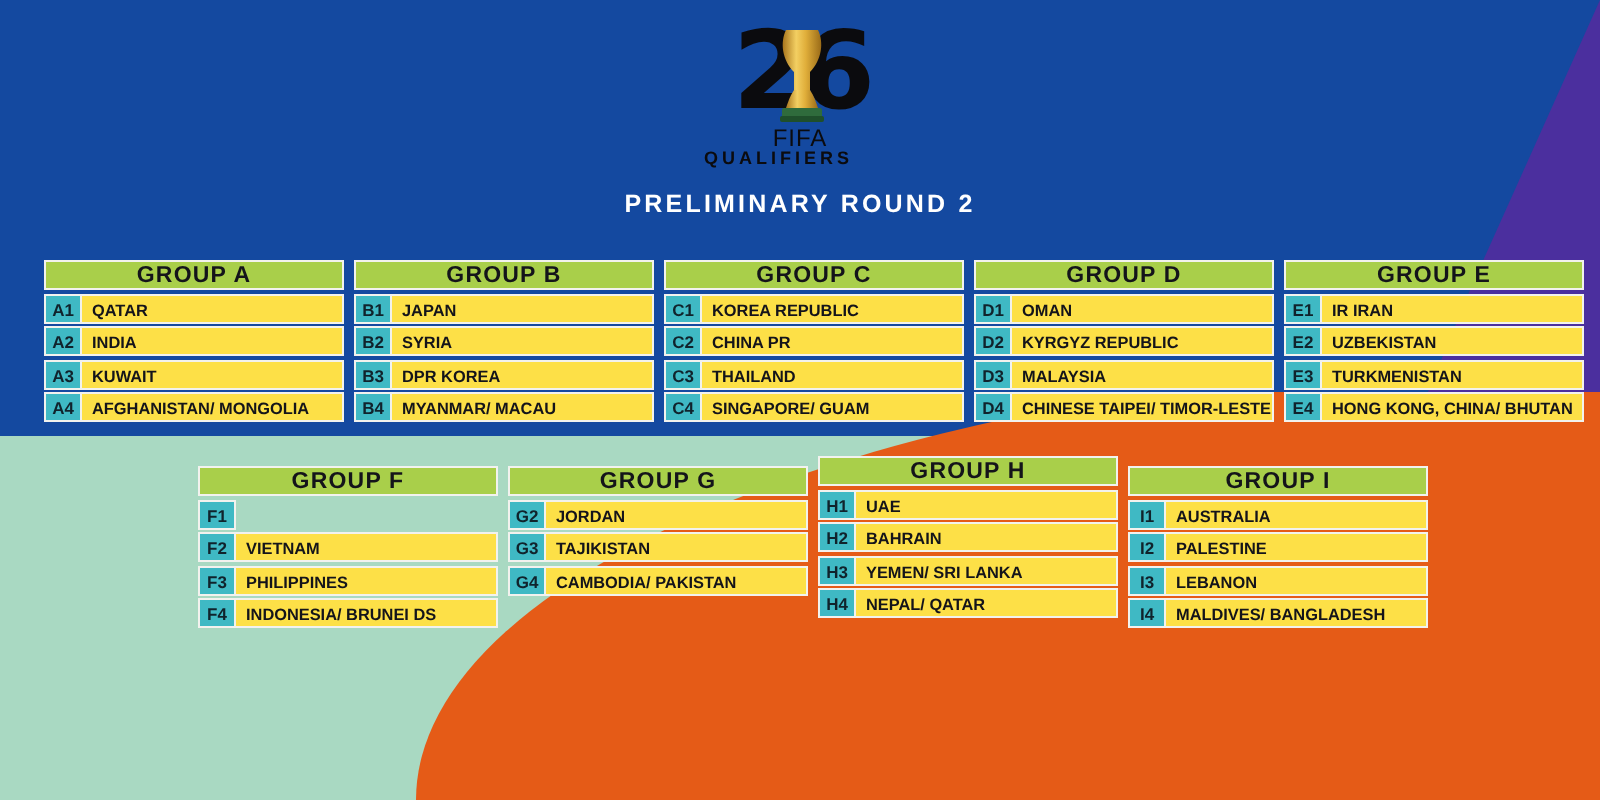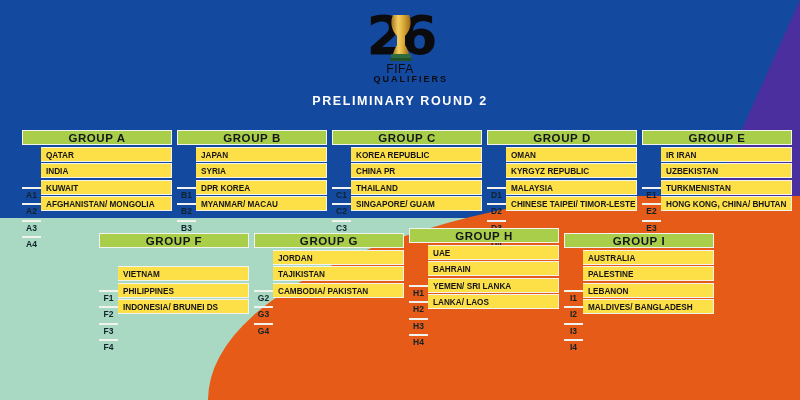--- a/index.html
+++ b/index.html
@@ -28,40 +28,40 @@
     line-height:56px;color:#0b0b0e;letter-spacing:-4px;
   }
   .logo .trophy{
     position:absolute;left:36px;top:4px;width:26px;height:50px;
   }
   .logo .fifa{
     position:absolute;left:0;top:54px;width:96px;text-align:center;
     font-size:12px;font-weight:normal;color:#0b0b0e;letter-spacing:.5px;
   }
   .logo .qual{
-    position:absolute;left:0;top:66px;width:96px;text-align:right;
+    position:absolute;left:0;top:66px;width:96px;text-align:left;
     font-size:9px;font-weight:bold;color:#0b0b0e;letter-spacing:2px;
   }
   .subtitle{
     margin-top:4px;color:#ffffff;font-weight:bold;font-size:12.5px;
     letter-spacing:1.6px;
   }
 
   
   .grp{position:absolute;width:150px;}
   .grp-head{
     height:15px;line-height:15px;text-align:center;background:#a9cf4a;
     color:#14141a;font-weight:bold;font-size:11.5px;letter-spacing:.6px;
     border:1px solid #f2f2ee;box-sizing:border-box;
   }
   .row{display:flex;height:15px;margin-top:1.5px;position:relative;}
   .code{
     width:19px;background:#3fb9c4;color:#10232c;font-weight:bold;
     font-size:8.5px;line-height:15px;text-align:center;flex:0 0 19px;
-    border:1px solid #f2f2ee;box-sizing:border-box;margin-top:40px;
+    border:1px solid #f2f2ee;box-sizing:border-box;
   }
   .name{
     flex:1;background:#fde047;color:#14141a;font-weight:bold;font-size:8.2px;
     line-height:15px;padding-left:5px;white-space:nowrap;overflow:hidden;
     border:1px solid #f2f2ee;border-left:none;box-sizing:border-box;
     position:relative;
   }
 </style>
 </head>
 <body>
@@ -233,21 +233,21 @@
         <div class="row">
           <div class="code">H2</div>
           <div class="name">BAHRAIN</div>
         </div>
         <div class="row">
           <div class="code">H3</div>
           <div class="name">YEMEN/ SRI LANKA</div>
         </div>
         <div class="row">
           <div class="code">H4</div>
-          <div class="name">LANKA/ LAOS</div>
+          <div class="name">NEPAL/ QATAR</div>
         </div>
       </div>
       <div class="grp" style="left: 564px; top: 233px;">
         <div class="grp-head">GROUP I</div>
         <div class="row">
           <div class="code">I1</div>
           <div class="name">AUSTRALIA</div>
         </div>
         <div class="row">
           <div class="code">I2</div>

